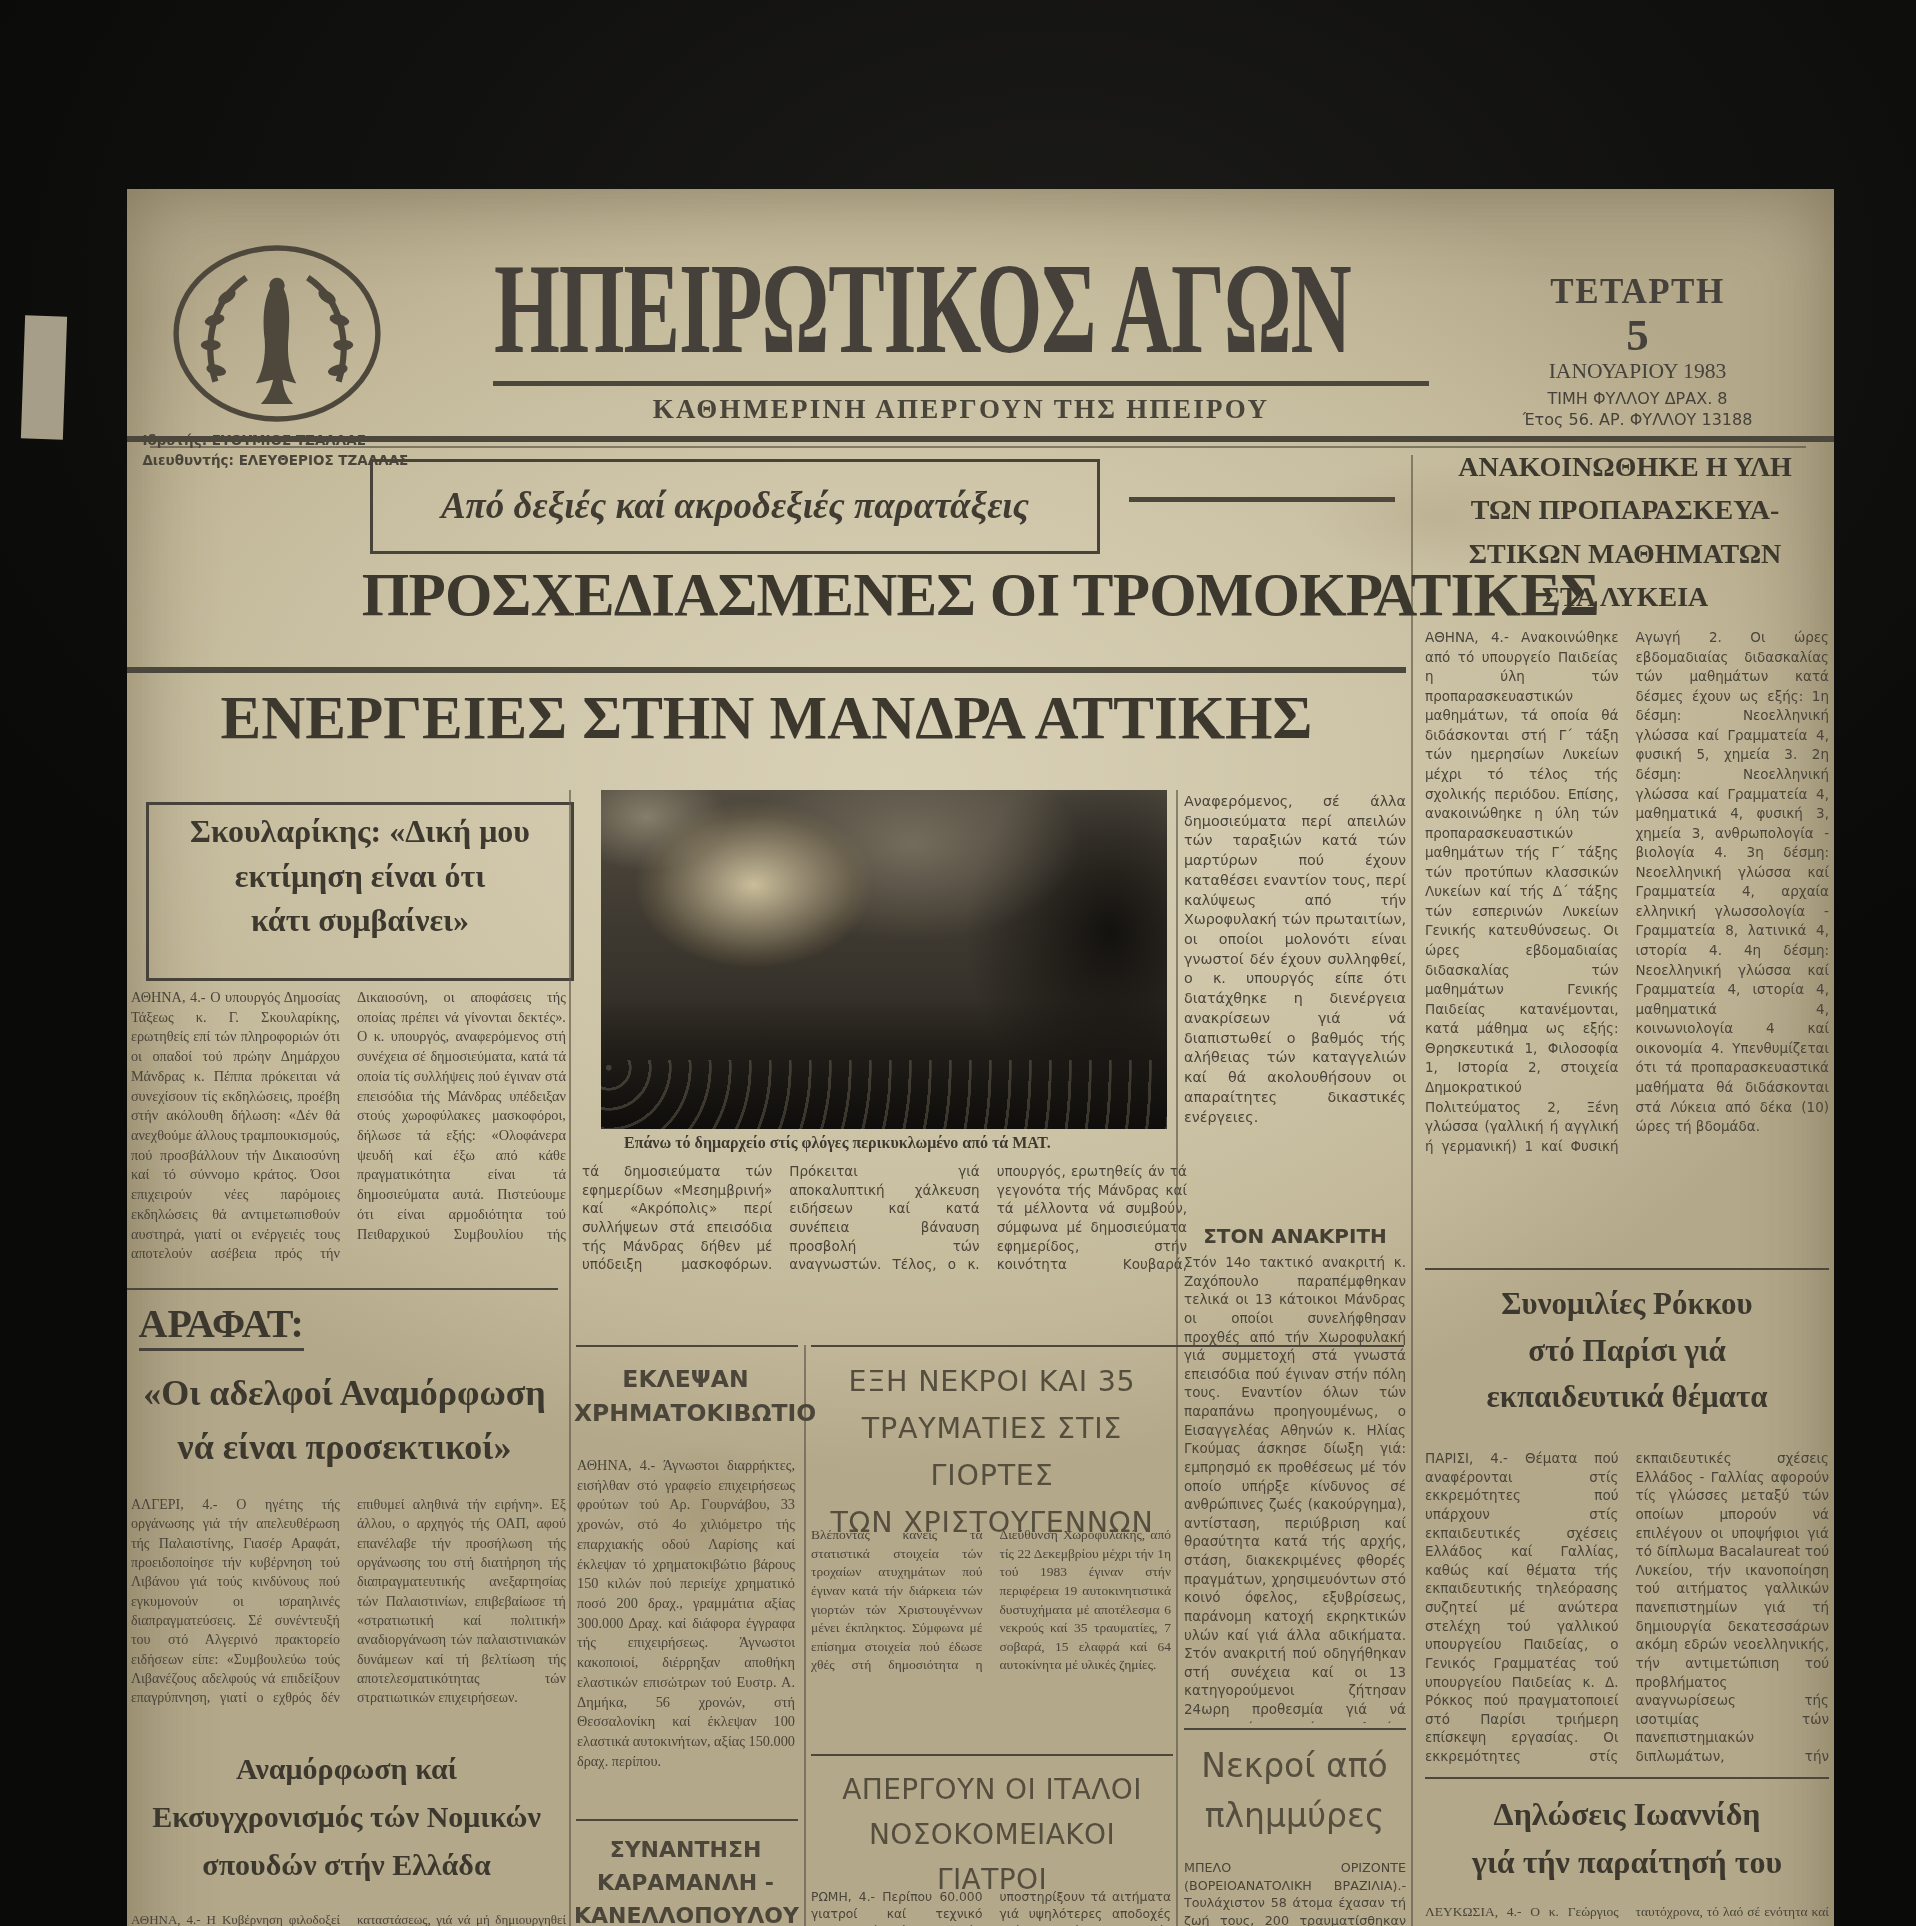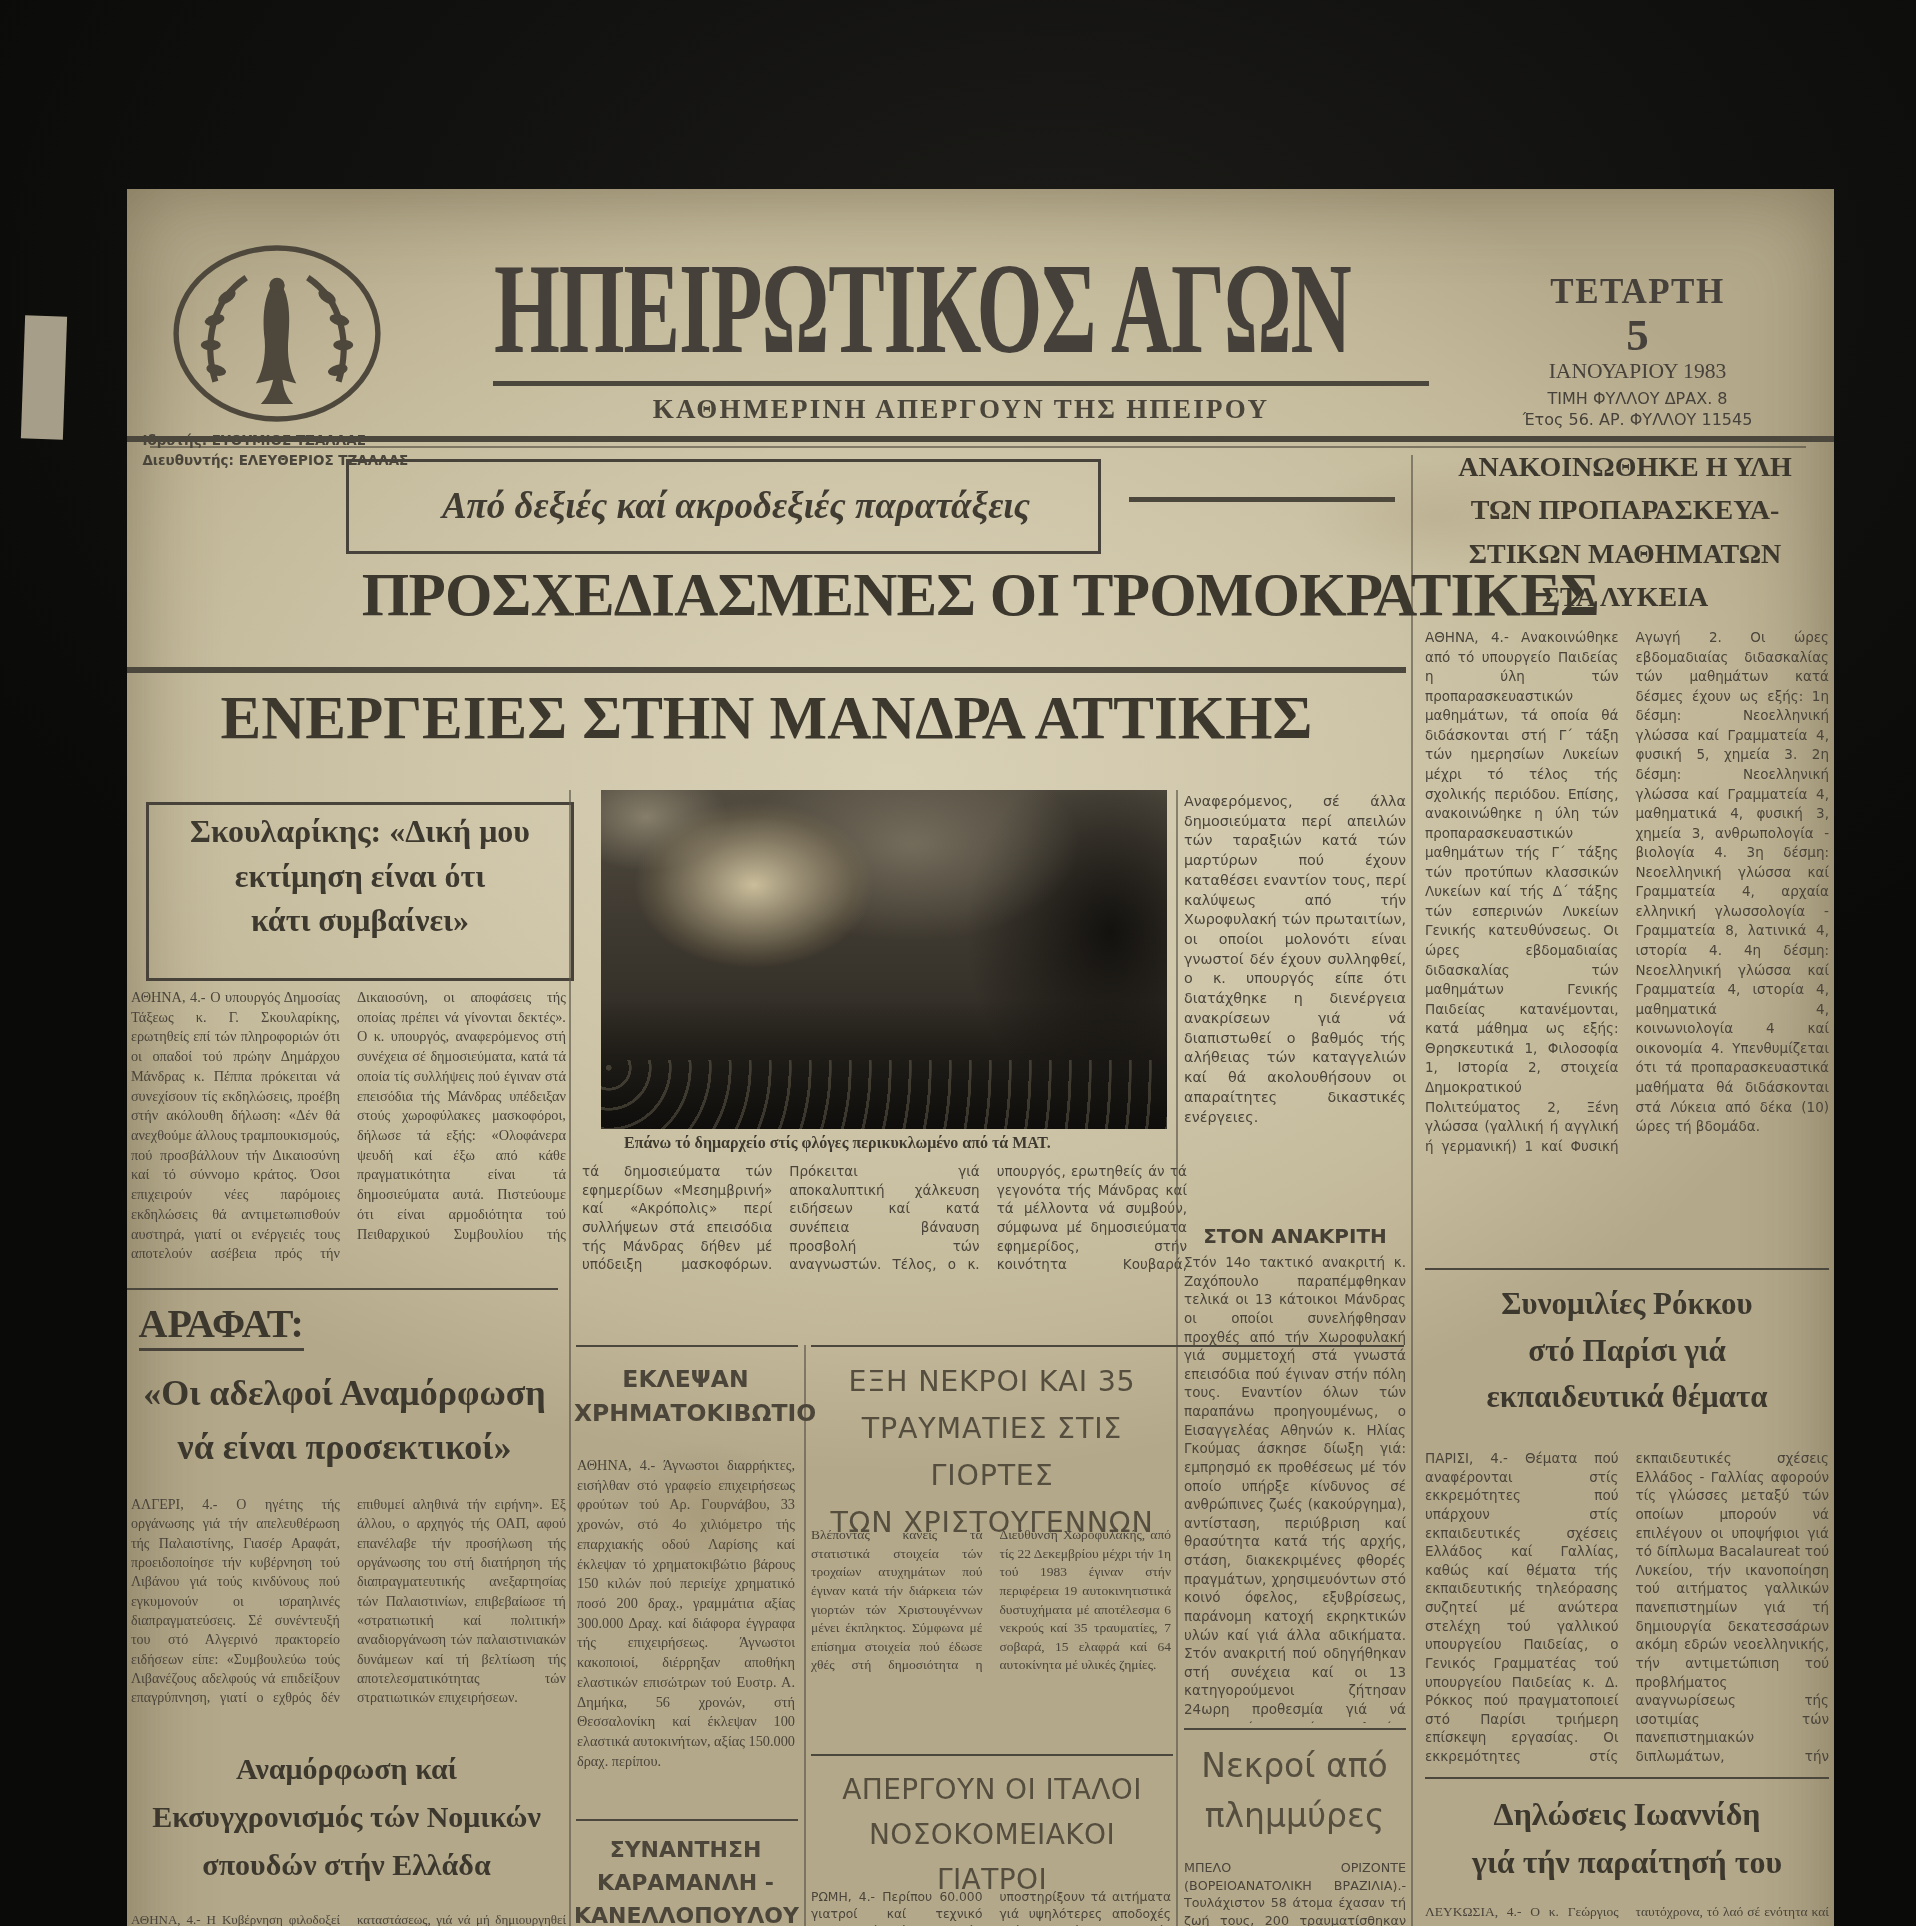--- a/index.html
+++ b/index.html
@@ -59,29 +59,29 @@
 
     <div class="abs masthead-title" style="left:367px;top:45px;">ΗΠΕΙΡΩΤΙΚΟΣ ΑΓΩΝ</div>
     <div class="abs hrule" style="left:366px;top:192px;width:936px;height:5px;"></div>
     <div class="abs serif center" style="left:366px;top:205px;width:936px;font-size:27px;font-weight:700;letter-spacing:2.3px;color:#4a453a;">ΚΑΘΗΜΕΡΙΝΗ ΑΠΕΡΓΟΥΝ ΤΗΣ ΗΠΕΙΡΟΥ</div>
 
     <div class="abs center" style="left:1341px;top:83px;width:339px;color:#46413a;">
       <div class="serif" style="font-size:35px;font-weight:700;letter-spacing:1.5px;">ΤΕΤΑΡΤΗ</div>
       <div class="serif" style="font-size:45px;font-weight:700;line-height:1.05;">5</div>
       <div class="serif" style="font-size:21.6px;font-weight:400;">ΙΑΝΟΥΑΡΙΟΥ 1983</div>
       <div class="sans" style="font-size:16px;margin-top:4.6px;">ΤΙΜΗ ΦΥΛΛΟΥ ΔΡΑΧ. 8</div>
-      <div class="sans" style="font-size:16px;margin-top:2.3px;">Έτος 56. ΑΡ. ΦΥΛΛΟΥ 11545</div>
+      <div class="sans" style="font-size:16px;margin-top:2.3px;">Έτος 56. ΑΡ. ΦΥΛΛΟΥ 13188</div>
     </div>
 
     <div class="abs hrule" style="left:0;top:247px;width:1707px;height:5.8px;"></div>
     <div class="abs hrule" style="left:23px;top:257px;width:1656px;height:1.5px;opacity:.6;"></div>
 
     <div class="abs vrule" style="left:1284px;top:266px;width:1.9px;height:2219px;"></div>
 
-    <div class="abs boxed center serif" style="left:219px;top:270px;width:724px;height:89px;padding-left:25px;">
+    <div class="abs boxed center serif" style="left:243px;top:270px;width:724px;height:89px;">
       <div style="font-size:37px;font-weight:700;font-style:italic;color:#413c32;padding-top:21.6px;">Από δεξιές καί ακροδεξιές παρατάξεις</div>
     </div>
     <div class="abs hrule" style="left:1002px;top:308px;width:266px;height:5px;"></div>
 
     <div class="abs serif center" style="left:0;top:371px;width:1707px;font-size:61px;font-weight:700;color:#3d382e;letter-spacing:-0.8px;">ΠΡΟΣΧΕΔΙΑΣΜΕΝΕΣ ΟΙ ΤΡΟΜΟΚΡΑΤΙΚΕΣ</div>
     <div class="abs hrule" style="left:0;top:478px;width:1279px;height:5.8px;"></div>
     <div class="abs boxed center serif pre" style="left:19px;top:613px;width:422px;height:169px;font-size:32px;font-weight:700;color:#3e392f;line-height:1.4;padding-top:3.9px;">Σκουλαρίκης: «Δική μου
 εκτίμηση είναι ότι
 κάτι συμβαίνει»</div>
 

